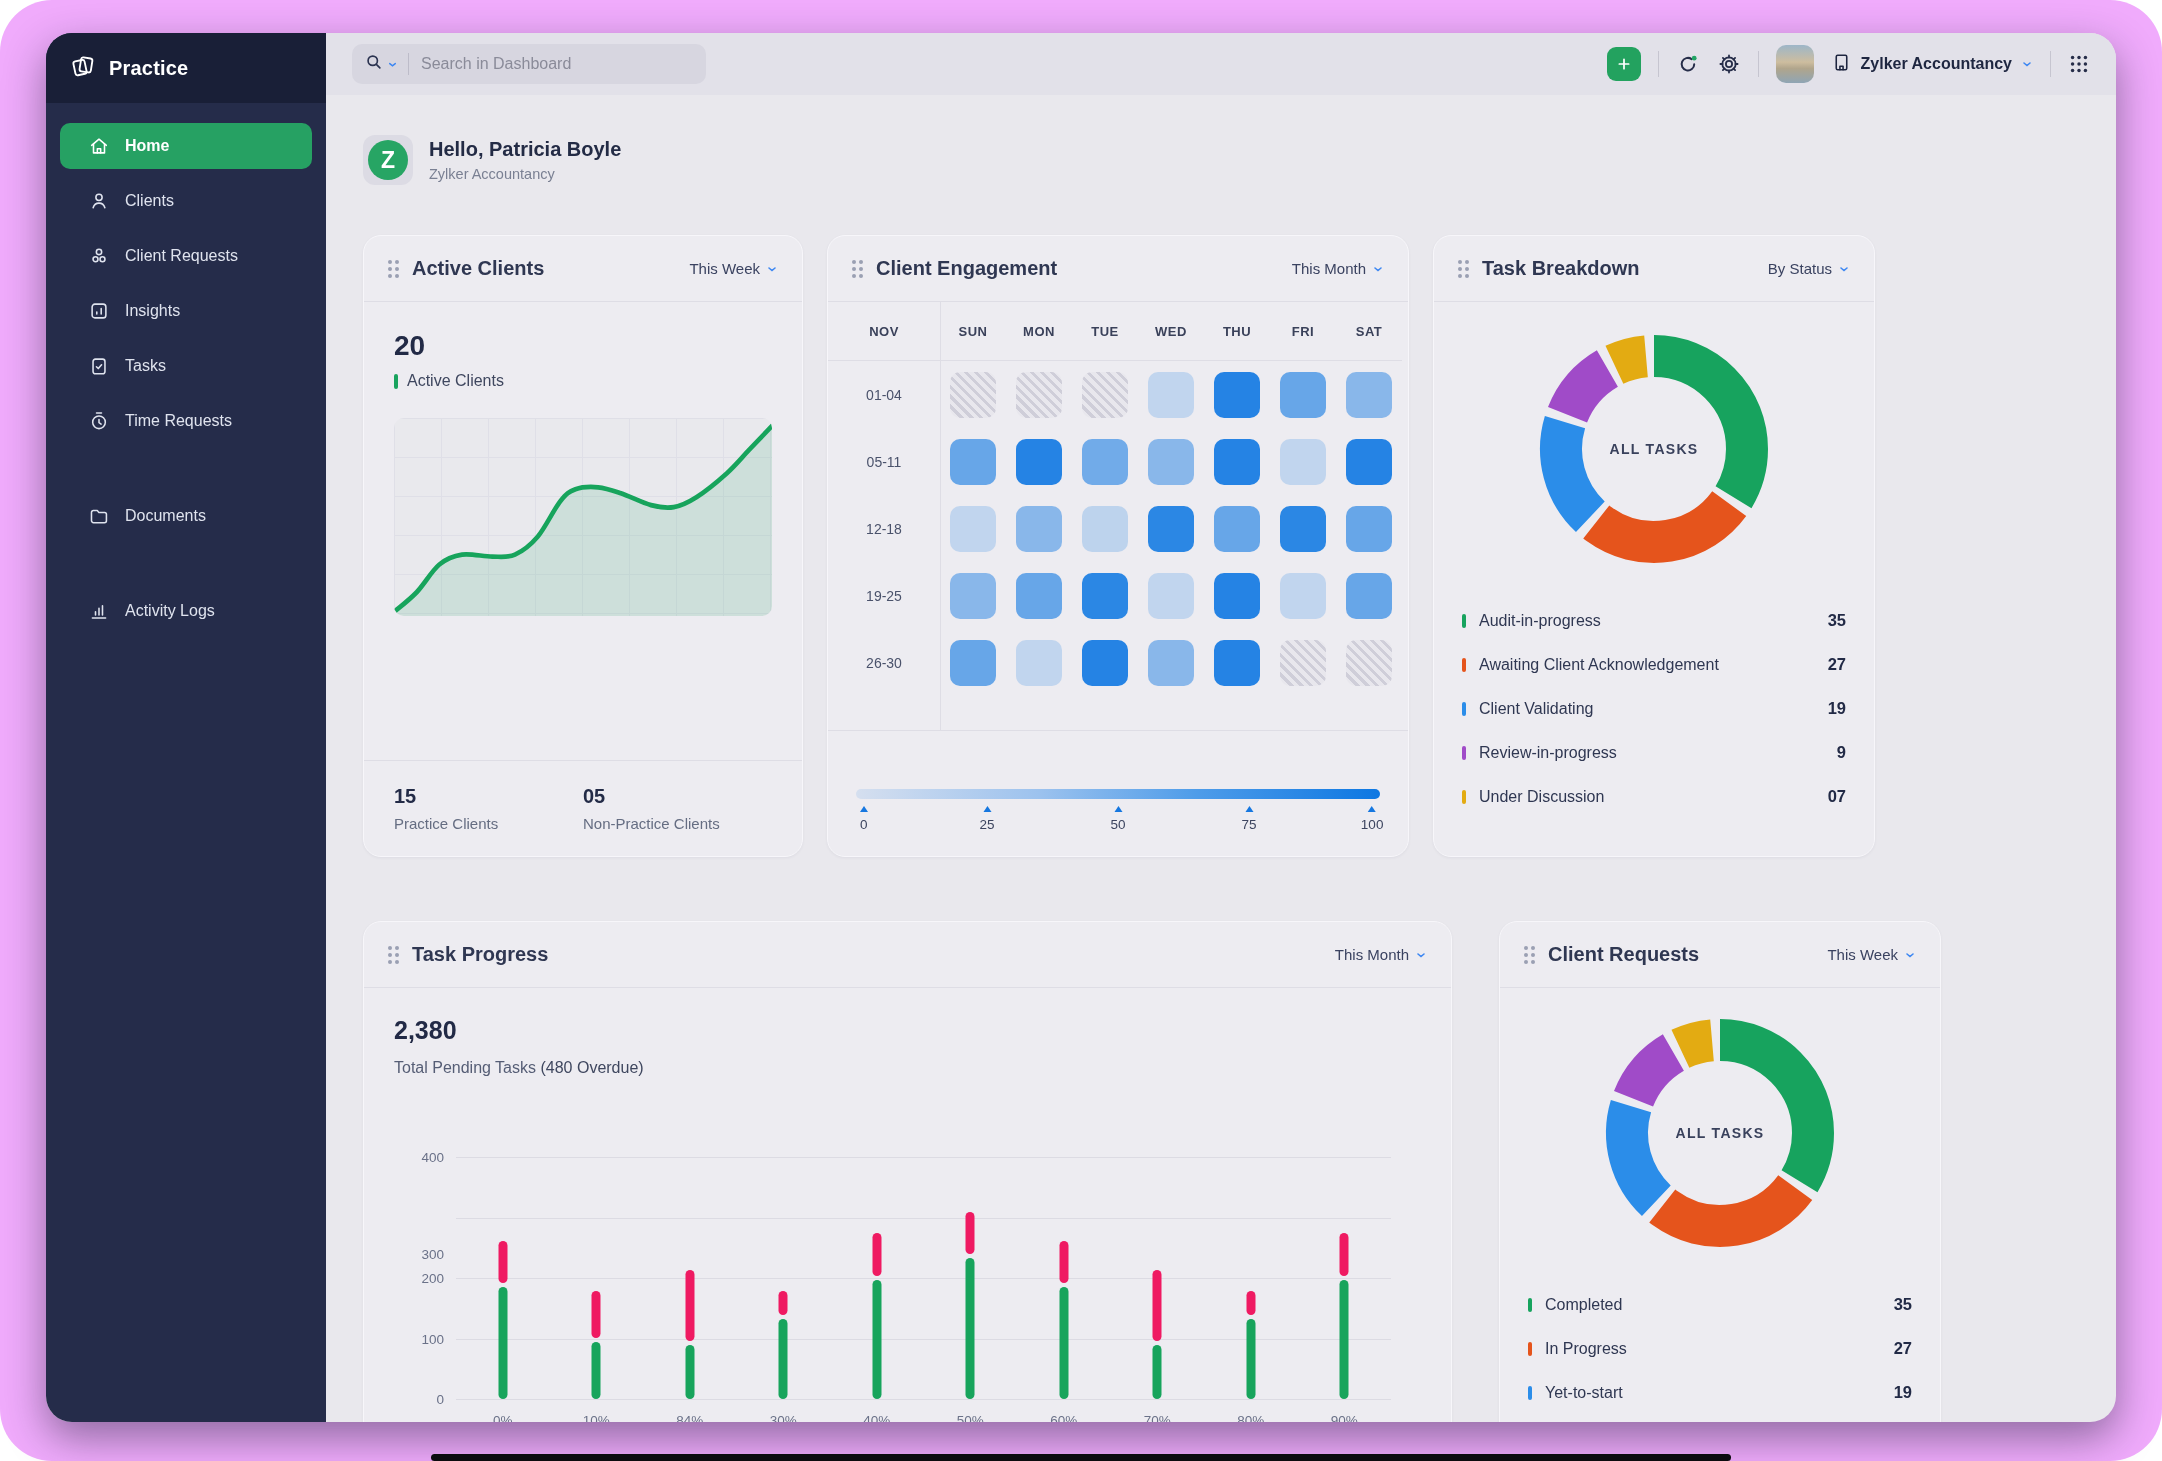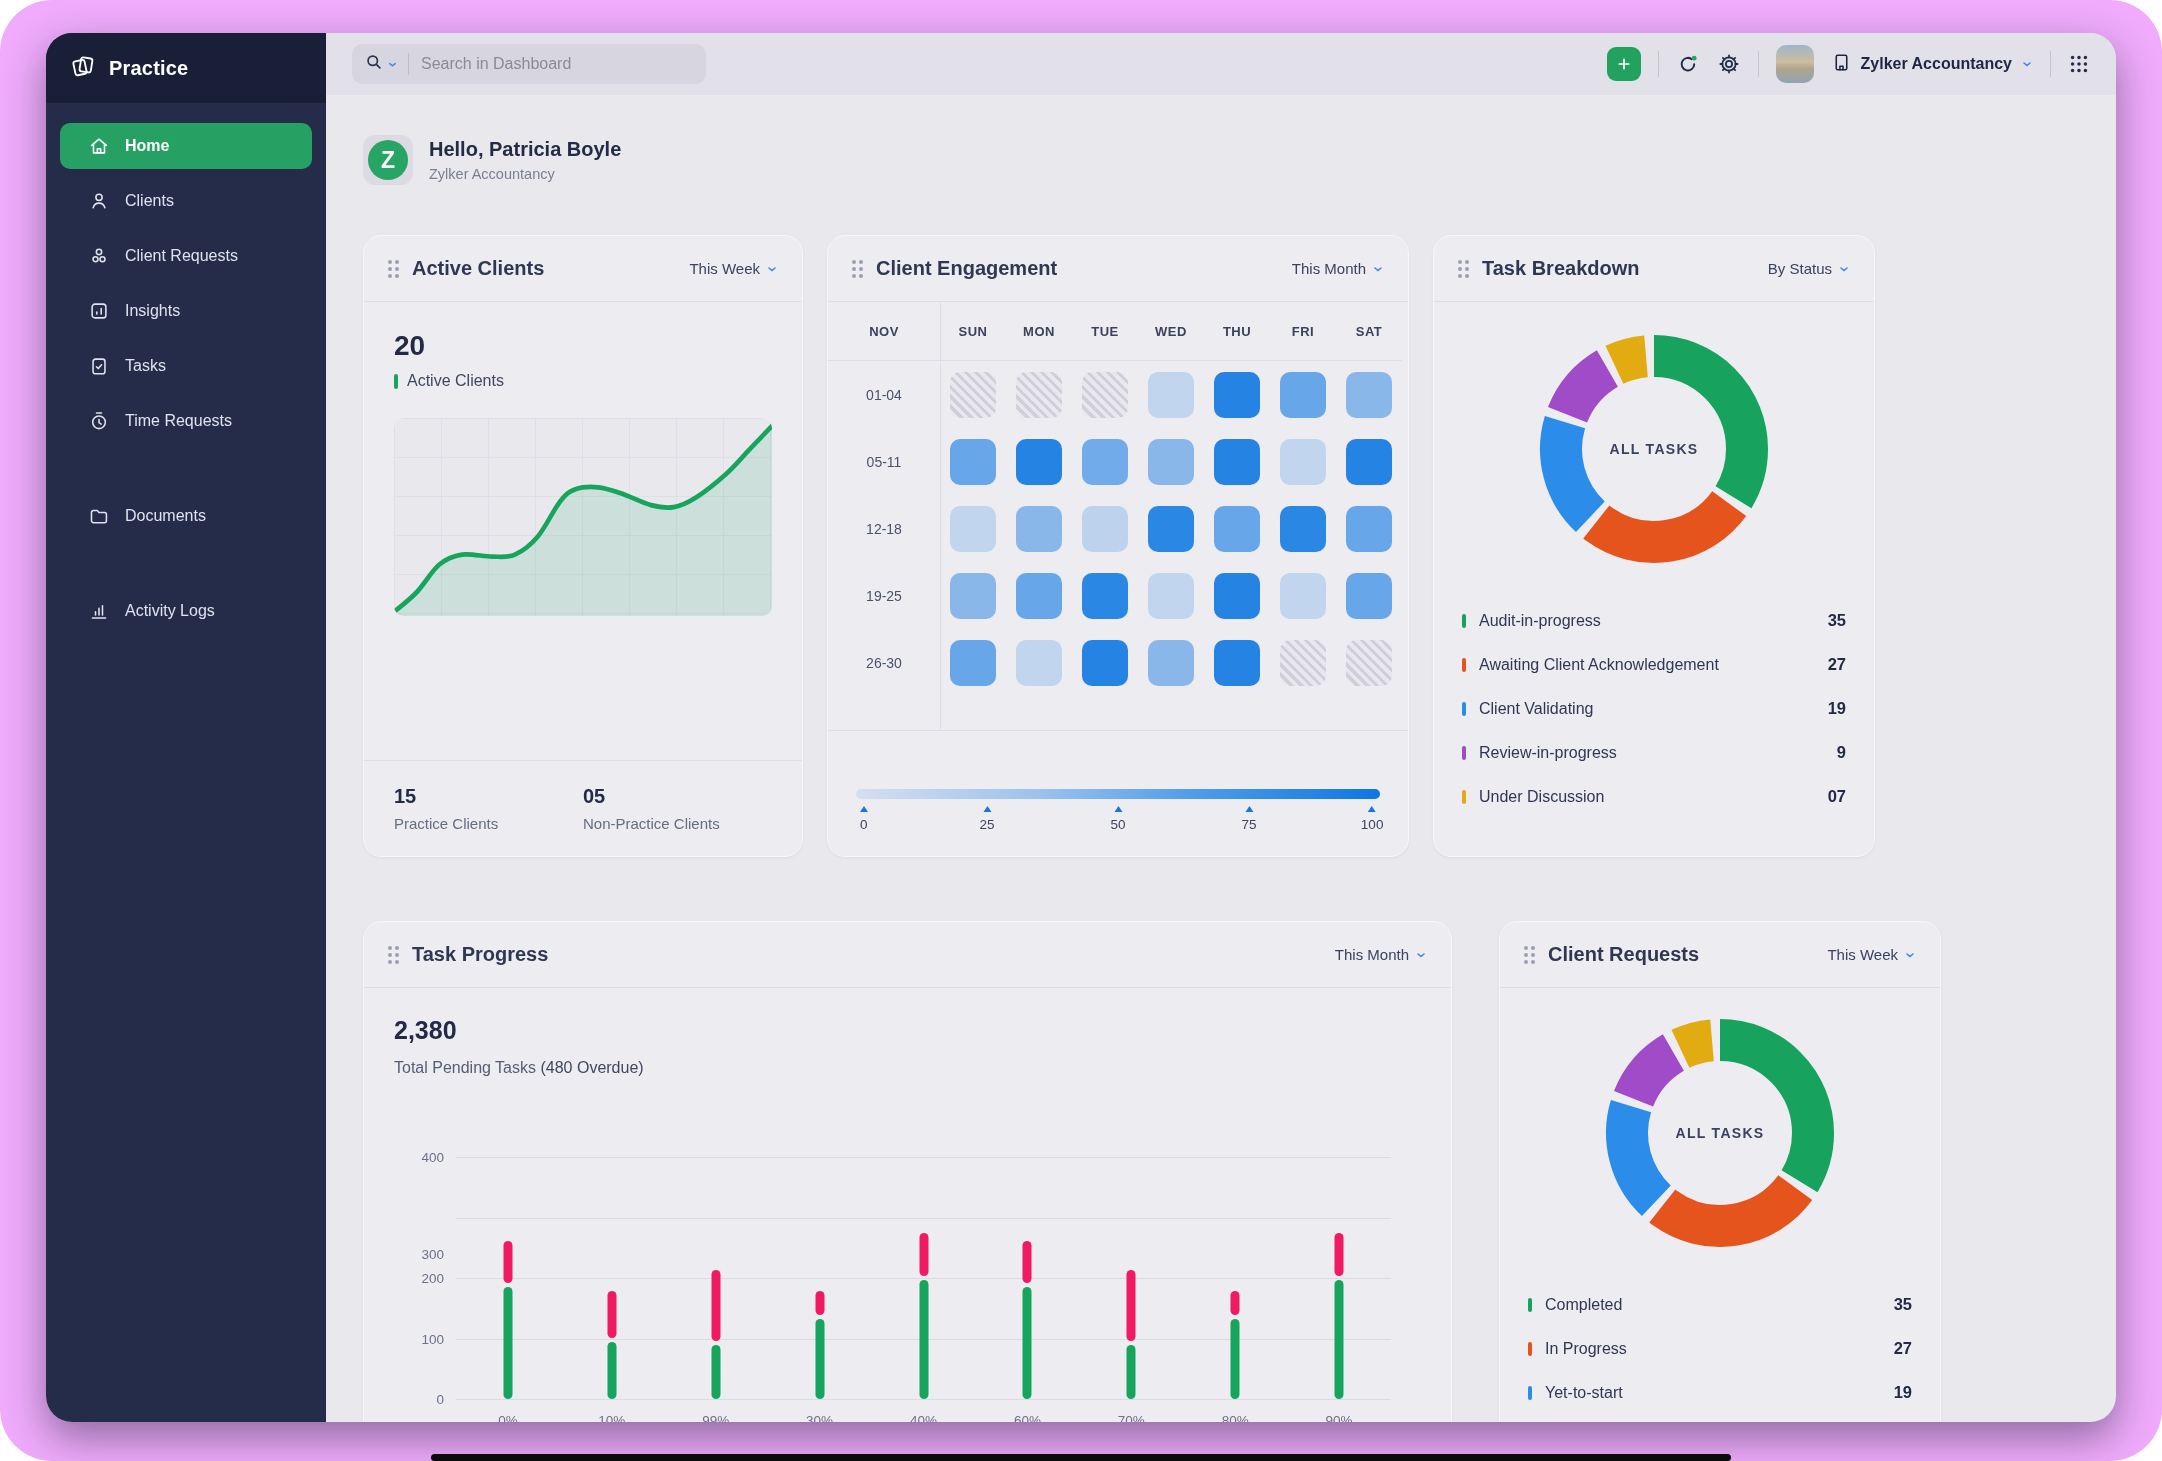--- a/index.html
+++ b/index.html
@@ -610,31 +610,36 @@
                       <div class="bx-label">0%</div>
                     </div>
                     <div class="bar-col">
                       <div class="bseg" style="background: rgb(23, 164, 92); bottom: 0px; height: 57.475px;"></div>
                       <div class="bseg" style="background: rgb(239, 26, 98); bottom: 61.475px; height: 46.585px;"></div>
                       <div class="bx-label">10%</div>
                     </div>
                     <div class="bar-col">
                       <div class="bseg" style="background: rgb(23, 164, 92); bottom: 0px; height: 54.45px;"></div>
                       <div class="bseg" style="background: rgb(239, 26, 98); bottom: 58.45px; height: 70.785px;"></div>
-                      <div class="bx-label">99%</div>
+                      <div class="bx-label">84%</div>
                     </div>
                     <div class="bar-col">
                       <div class="bseg" style="background: rgb(23, 164, 92); bottom: 0px; height: 80.465px;"></div>
                       <div class="bseg" style="background: rgb(239, 26, 98); bottom: 84.465px; height: 23.595px;"></div>
                       <div class="bx-label">30%</div>
                     </div>
                     <div class="bar-col">
                       <div class="bseg" style="background: rgb(23, 164, 92); bottom: 0px; height: 119.185px;"></div>
                       <div class="bseg" style="background: rgb(239, 26, 98); bottom: 123.185px; height: 42.955px;"></div>
                       <div class="bx-label">40%</div>
+                    </div>
+                    <div class="bar-col">
+                      <div class="bseg" style="background: rgb(23, 164, 92); bottom: 0px; height: 140.965px;"></div>
+                      <div class="bseg" style="background: rgb(239, 26, 98); bottom: 144.965px; height: 42.35px;"></div>
+                      <div class="bx-label">50%</div>
                     </div>
                     <div class="bar-col">
                       <div class="bseg" style="background: rgb(23, 164, 92); bottom: 0px; height: 111.925px;"></div>
                       <div class="bseg" style="background: rgb(239, 26, 98); bottom: 115.925px; height: 42.35px;"></div>
                       <div class="bx-label">60%</div>
                     </div>
                     <div class="bar-col">
                       <div class="bseg" style="background: rgb(23, 164, 92); bottom: 0px; height: 54.45px;"></div>
                       <div class="bseg" style="background: rgb(239, 26, 98); bottom: 58.45px; height: 70.785px;"></div>
                       <div class="bx-label">70%</div>

